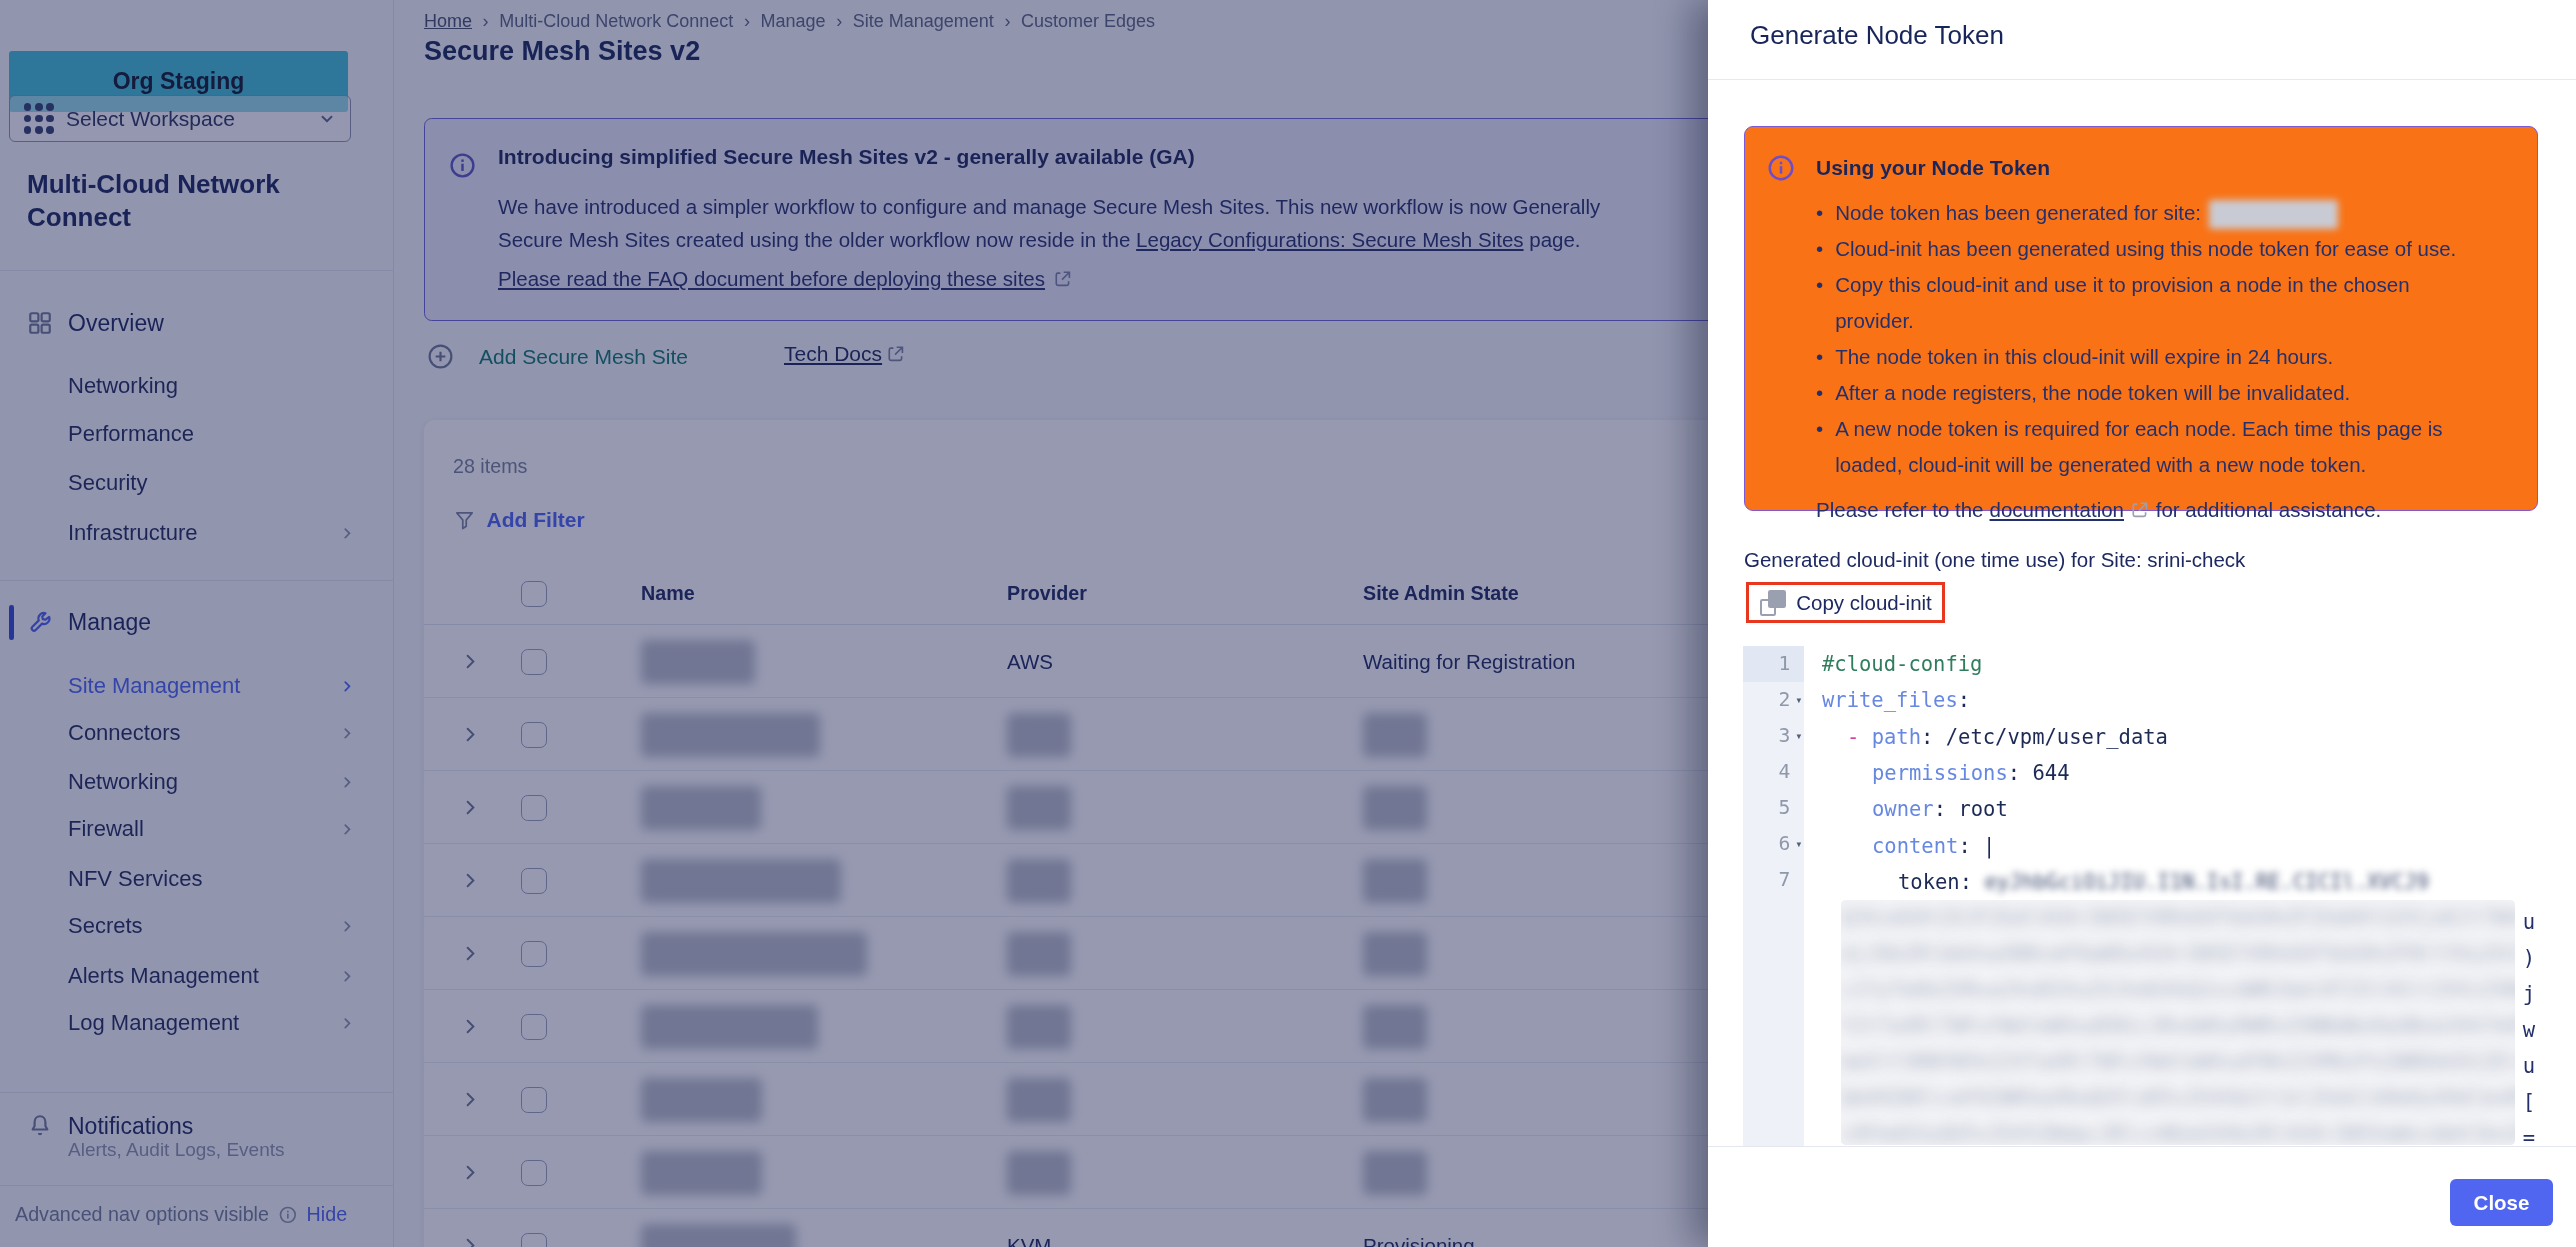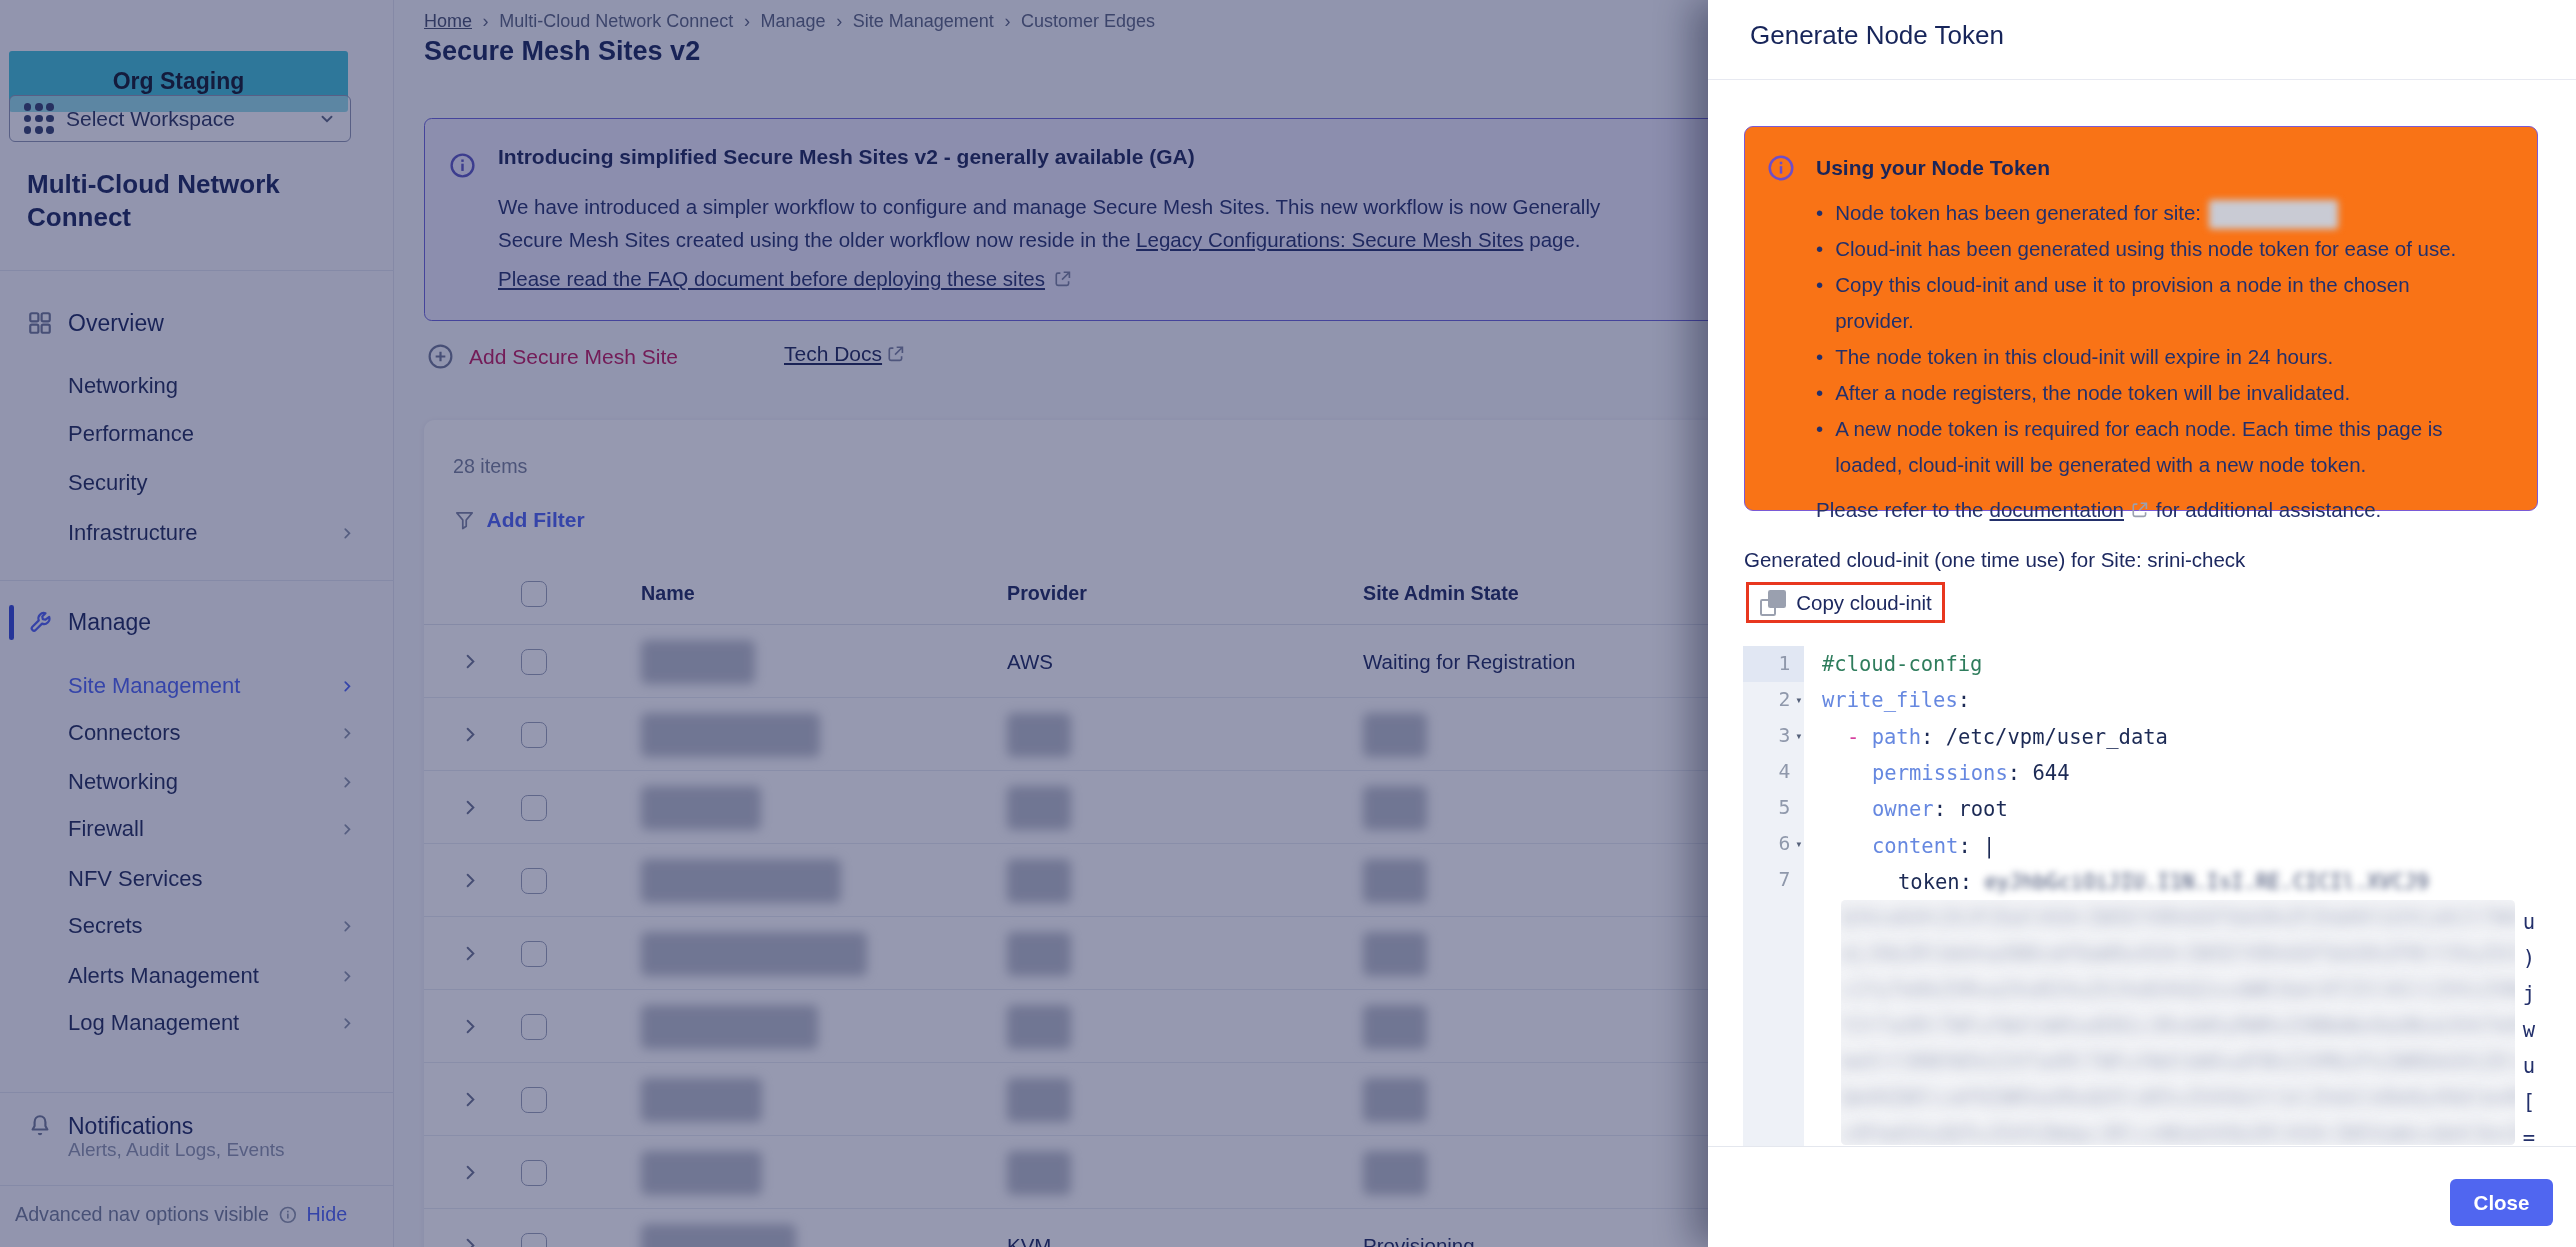--- a/index.html
+++ b/index.html
@@ -45,22 +45,22 @@
 
   .banner { position:absolute; left:30px; top:118px; width:1336px; height:203px;
     background:#edebfc; border:1.5px solid #6a63d8; border-radius:7.6px; overflow:hidden; }
   .banner .b-title { position:absolute; left:73px; top:26px; font-size:21px; font-weight:bold; color:#1b2559; }
   .banner .b-body { position:absolute; left:73px; top:71px; font-size:20.5px; line-height:33px;
     color:#23306b; white-space:nowrap; }
   .banner .b-faq { position:absolute; left:73px; top:148px; font-size:20.5px; color:#23306b;
     display:flex; align-items:center; gap:7.6px; }
   .u { text-decoration:underline; }
 
-  .actions-add { position:absolute; left:32px; top:342px; display:flex; align-items:center; gap:14px;
-    font-size:21px; color:#be185d; }
+  .actions-add { position:absolute; left:32px; top:342px; display:flex; align-items:center; gap:24px;
+    font-size:21px; color:#0f766e; }
   .actions-docs { position:absolute; left:390px; top:342px; display:flex; align-items:center; gap:4px;
     font-size:21px; color:#1b2559; }
 
   .card { position:absolute; left:30px; top:420px; width:1324px; height:909px;
     background:#ffffff; border-radius:10.6px; box-shadow:0 1.5px 6px rgba(23,30,70,.07); }
   .items-count { position:absolute; left:29px; top:35px; font-size:19.7px; color:#77809a; }
   .add-filter { position:absolute; left:29px; top:88px; display:flex; align-items:center; gap:10.6px;
     font-size:21px; font-weight:600; color:#4c63f2; }
   .thead { position:absolute; left:0; top:144px; width:1324px; height:61px;
     border-bottom:1.5px solid #dfe3ed; font-size:19.7px; font-weight:600; color:#1d2960; }

